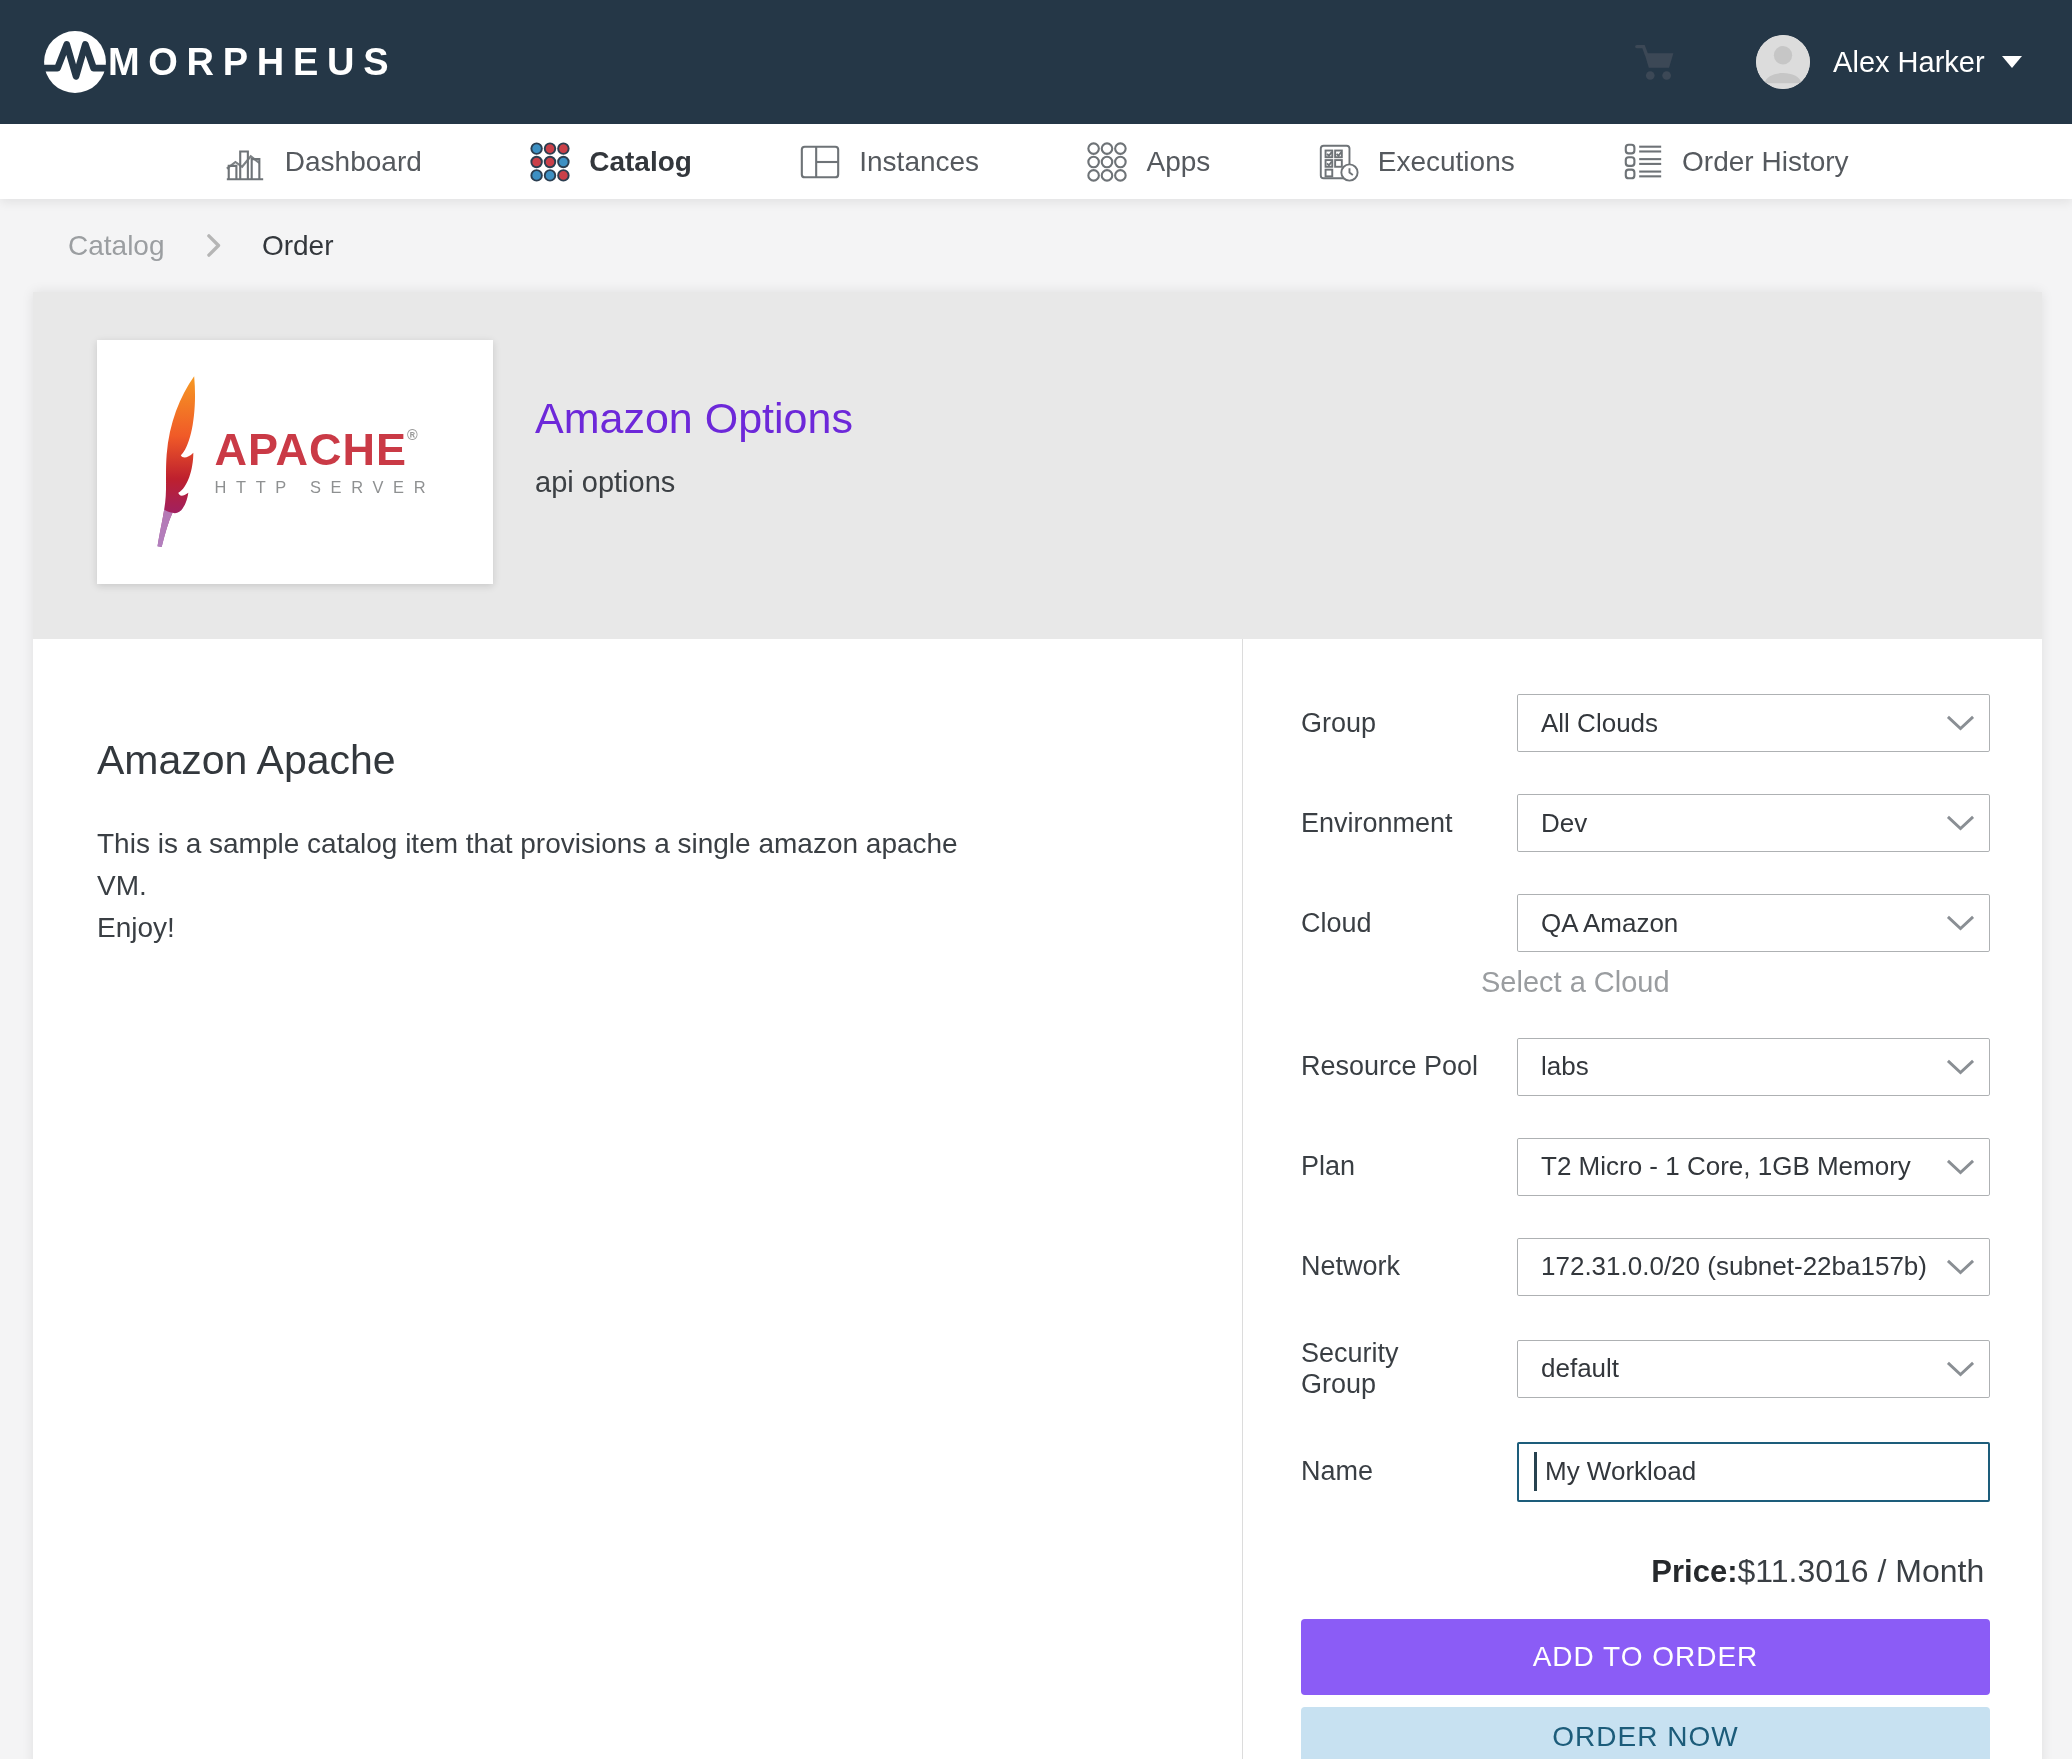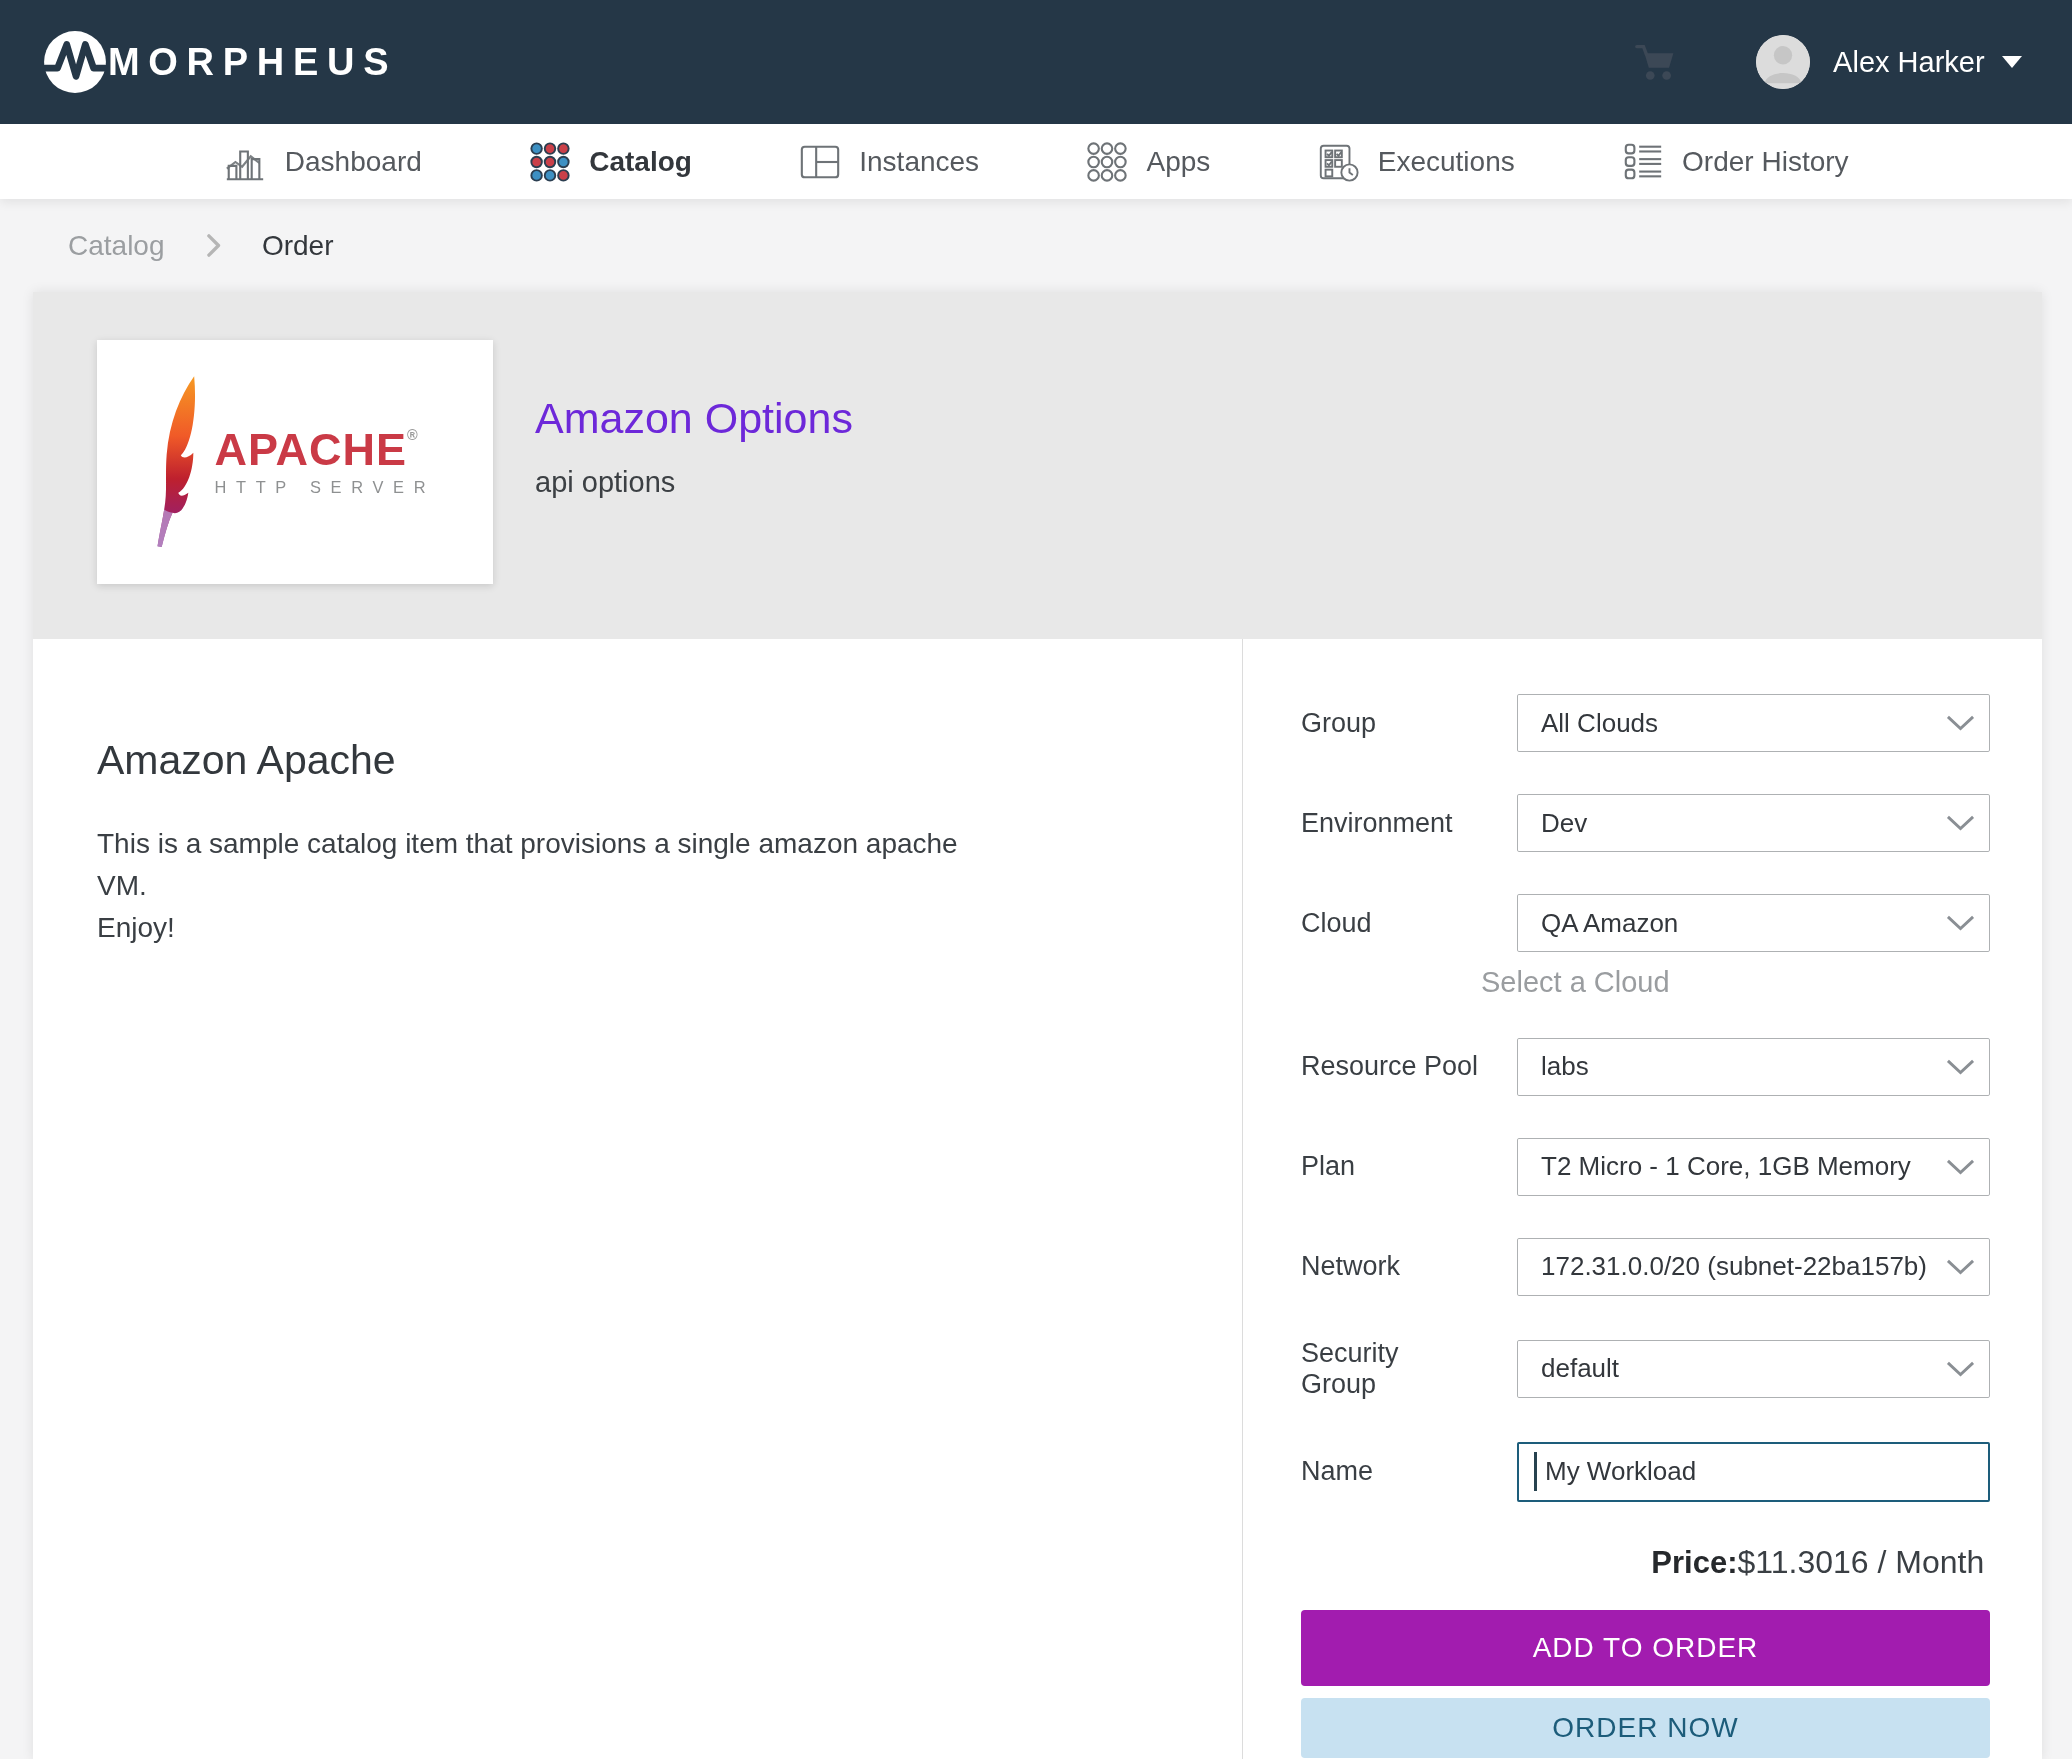--- a/index.html
+++ b/index.html
@@ -117,28 +117,28 @@
     display: flex; align-items: center; padding: 0 15.4px;
     font-size: 26px; color: #33373c; cursor: text;
   }
   .caret-bar { width: 2.9px; height: 39px; background: #27424f; margin-right: 7.7px; }
 
   .price-row {
     display: flex; justify-content: flex-end; align-items: baseline;
     margin: 25px 5.8px 29px 0;
   }
   .price-label { font-size: 31px; font-weight: 700; color: #26292c; }
-  .price-value { font-size: 32px; color: #3a3f44; }
+  .price-value { font-size: 32px; color: #3a3f44; margin-top: 9px; }
 
   .btn {
     width: 100%; border: none; border-radius: 3.9px;
     font-family: "Liberation Sans", sans-serif;
     font-size: 28px; letter-spacing: 1px; cursor: pointer; display: block;
   }
-  .btn-add { height: 76px; background: #a21caf; color: #ffffff; }
+  .btn-add { height: 76px; background: #8b5cf6; color: #ffffff; }
   .btn-order { height: 60px; background: #c7e1f1; color: #1c5c7a; margin-top: 12.6px; }
 </style>
 </head>
 <body>
 
 <div class="navbar">
   <div class="brand">
     <svg class="brand-logo" viewBox="0 0 64 64">
       <circle cx="32" cy="32" r="30" fill="#ffffff"></circle>
       <path d="M3 38 H15 L24 15 L33 46 L42 15 L50 38 H61" fill="none" stroke="#253747" stroke-width="6.5" stroke-linecap="round" stroke-linejoin="round"></path>

